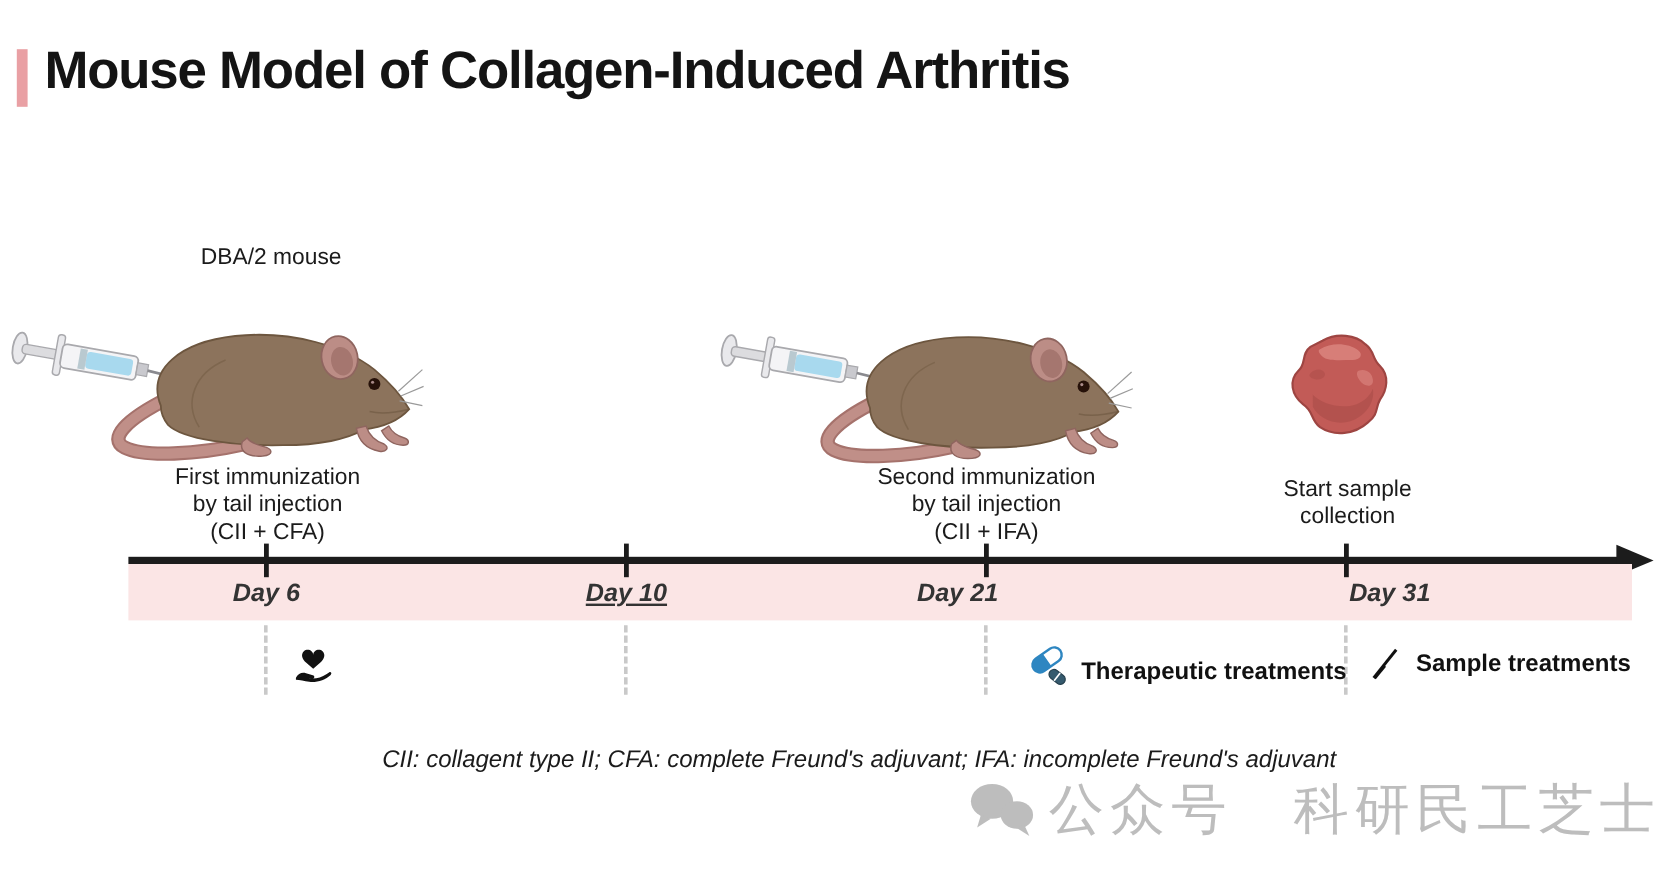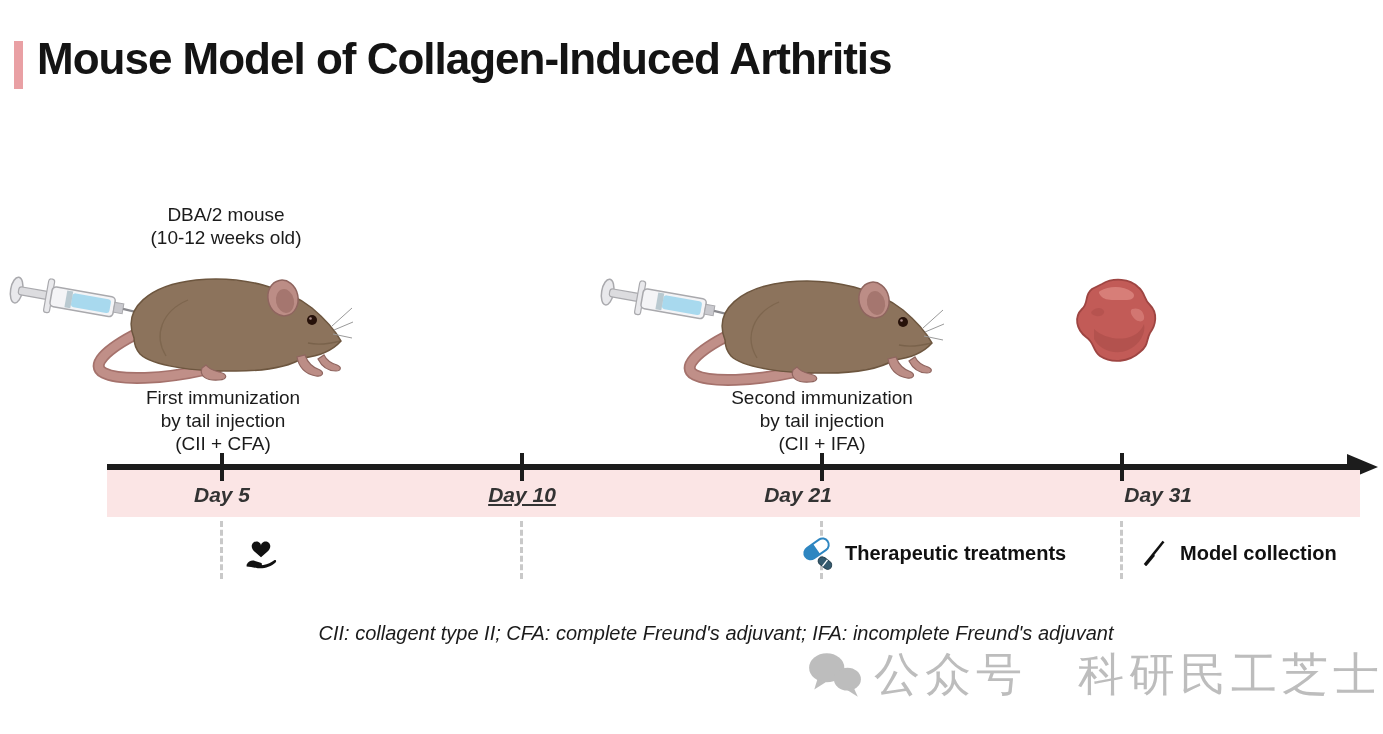--- a/index.html
+++ b/index.html
@@ -75,21 +75,21 @@
   .drop-0 { left: 220px; } .drop-1 { left: 520px; }
   .drop-2 { left: 820px; } .drop-3 { left: 1120px; }
 
   
   .legend-item {
     position: absolute; top: 534px; height: 38px;
     display: flex; align-items: center; gap: 9px;
     font-size: 20px; font-weight: bold; color: #111111; white-space: nowrap;
   }
   .legend-1 { left: 243px; }
-  .legend-2 { left: 800px; }
+  .legend-2 { left: 856px; align-items: flex-end; }
   .legend-3 { left: 1141px; }
   .legend-icon { flex: 0 0 auto; display: block; }
 
   
   .footnote {
     position: absolute; left: 716px; top: 622px; transform: translateX(-50%);
     font-size: 20px; font-style: italic; color: #1b1b1b;
     white-space: nowrap; z-index: 2;
   }
   .watermark {
@@ -105,21 +105,20 @@
 </head>
 <body>
 
 <div class="stage">
 
   <div class="title-accent"></div>
   <div class="page-title">Mouse Model of Collagen-Induced Arthritis</div>
 
   <div class="caption cap-mouse">
     <div>DBA/2 mouse</div>
-    <div>(10-12 weeks old)</div>
   </div>
 
   <svg class="mouse-svg mouse-1" viewBox="0 0 352 136">
     <defs>
       <g id="mouse-graphic">
 
         <path d="M138 82 C102 100 88 116 102 123 C118 131 162 129 202 120 C228 114 244 107 254 100" stroke="#a5726c" stroke-width="12" fill="none" stroke-linecap="round"></path>
         <path d="M138 82 C102 100 88 116 102 123 C118 131 162 129 202 120 C228 114 244 107 254 100" stroke="#c08f88" stroke-width="8.5" fill="none" stroke-linecap="round"></path>
 
         <g transform="rotate(10 70 60)">
@@ -177,31 +176,35 @@
 
   <svg class="blob-svg" viewBox="0 0 90 92">
     <path d="M30 7 C42 0 58 2 66 10 C74 16 71 22 78 28 C86 36 84 48 78 56 C74 63 77 68 68 75
              C57 85 40 87 28 79 C20 73 23 66 14 60 C4 52 2 40 10 32 C17 26 12 18 20 12 Z" fill="#c25b57" stroke="#9e4542" stroke-width="1.8"></path>
     <path d="M28 14 C38 8 52 9 60 15 C64 18 62 23 55 23 C44 23 34 24 30 20 C27 17 26 15 28 14 Z" fill="#d9827c" opacity="0.9"></path>
     <path d="M60 32 C66 30 71 33 72 39 C73 44 69 46 64 43 C60 40 57 34 60 32 Z" fill="#d9827c" opacity="0.7"></path>
     <path d="M22 52 C30 60 46 64 58 60 C66 57 70 52 72 47 C74 56 68 68 56 73 C42 79 27 72 22 62 Z" fill="#a84a47" opacity="0.55"></path>
     <path d="M20 34 C24 30 30 30 32 34 C33 37 29 40 24 39 C20 38 18 36 20 34 Z" fill="#a84a47" opacity="0.45"></path>
   </svg>
 
+  <div class="caption cap-sample">
+    <div>Start sample</div>
+    <div>collection</div>
+  </div>
 
   <div class="axis"></div>
   <div class="arrowhead"></div>
   <div class="band"></div>
 
   <div class="tick tick-0"></div>
   <div class="tick tick-1"></div>
   <div class="tick tick-2"></div>
   <div class="tick tick-3"></div>
 
-  <div class="day-label day-0">Day 5</div>
+  <div class="day-label day-0">Day 6</div>
   <div class="day-label day-1">Day 10</div>
   <div class="day-label day-2">Day 21</div>
   <div class="day-label day-3">Day 31</div>
 
   <div class="dropline drop-0"></div>
   <div class="dropline drop-1"></div>
   <div class="dropline drop-2"></div>
   <div class="dropline drop-3"></div>
 
   <div class="legend-item legend-1">
@@ -223,21 +226,21 @@
       </g>
     </svg>
     <span>Therapeutic treatments</span>
   </div>
 
   <div class="legend-item legend-3">
     <svg class="legend-icon" width="30" height="30" viewBox="0 0 24 24">
       <line x1="3" y1="21.5" x2="18" y2="2.8" stroke="#111" stroke-width="2"></line>
       <path d="M3 21.5 L9.8 13 L11.2 14.1 L4.4 22.4 Z" fill="#111"></path>
     </svg>
-    <span>Model collection</span>
+    <span>Sample treatments</span>
   </div>
 
   <div class="watermark">
     <svg width="58" height="50" viewBox="0 0 56 48" style="flex:0 0 auto;">
       <ellipse cx="20" cy="17" rx="17" ry="14" fill="#adadad"></ellipse>
       <path d="M11 28 L8 38 L19 31 Z" fill="#adadad"></path>
       <ellipse cx="40" cy="28" rx="13" ry="11" fill="#adadad"></ellipse>
       <path d="M46 36 L50 45 L39 38 Z" fill="#adadad"></path>
     </svg>
     <span class="watermark-text">公众号　科研民工芝士草莓</span>

